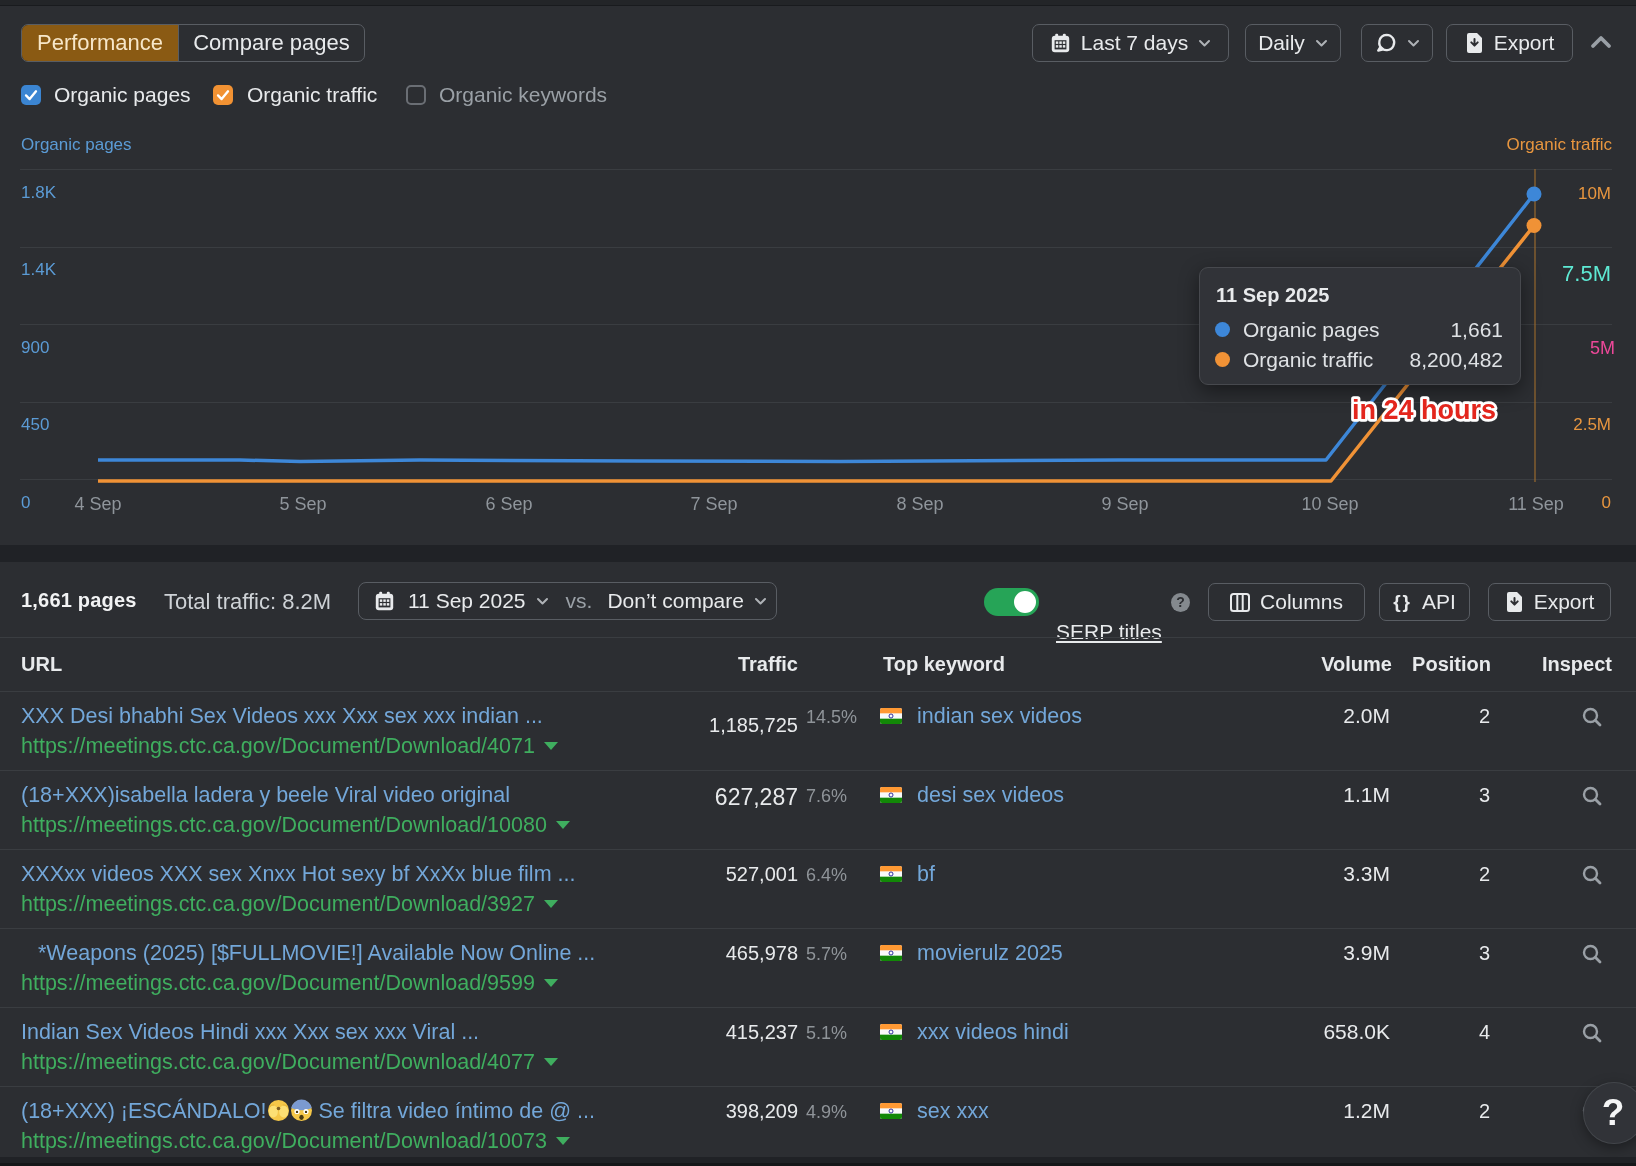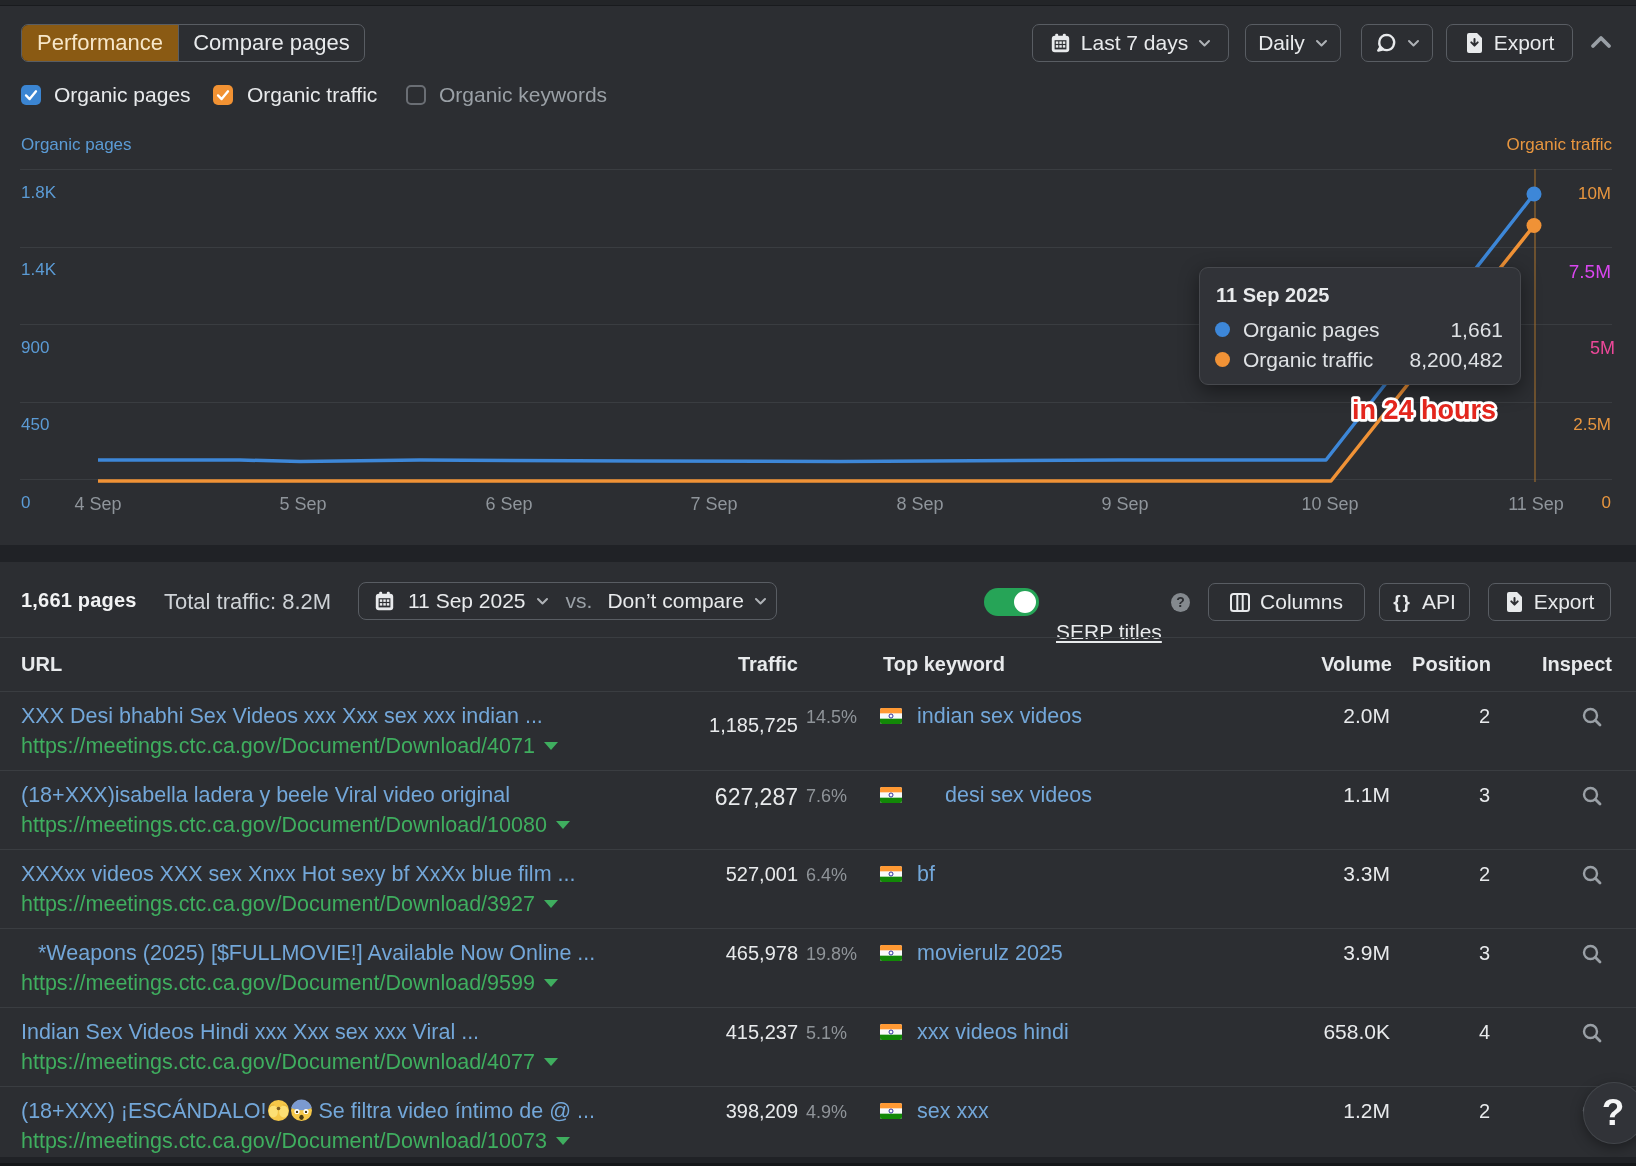--- a/index.html
+++ b/index.html
@@ -101,21 +101,21 @@
 <div class="grayline" style="left:20px; width:1592px; top:402px;"></div>
 <div class="grayline" style="left:20px; width:1592px; top:479px;"></div>
 
 <div class="abs" style="left:21px; top:183px; font-size:17px; color:#5b9bd5;">1.8K</div>
 <div class="abs" style="left:21px; top:260px; font-size:17px; color:#5b9bd5;">1.4K</div>
 <div class="abs" style="left:21px; top:338px; font-size:17px; color:#5b9bd5;">900</div>
 <div class="abs" style="left:21px; top:415px; font-size:17px; color:#5b9bd5;">450</div>
 <div class="abs" style="left:21px; top:493px; font-size:17px; color:#5b9bd5;">0</div>
 
 <div class="abs rt" style="right:25px; top:184px; font-size:17px; color:#e8963f;">10M</div>
-<div class="abs rt" style="right:25px; top:261px; font-size:19px; color:#d946ef;">7.5M</div>
+<div class="abs rt" style="right:25px; top:261px; font-size:22px; color:#5eead4;">7.5M</div>
 <div class="abs rt" style="right:21px; top:338px; font-size:18px; color:#ec4899;">5M</div>
 <div class="abs rt" style="right:25px; top:415px; font-size:17px; color:#e8963f;">2.5M</div>
 <div class="abs rt" style="right:25px; top:493px; font-size:17px; color:#e8963f;">0</div>
 
 <div class="abs" style="left:66px;  top:494px; width:64px; text-align:center; font-size:18px; color:#8f959b; white-space:nowrap;">4 Sep</div>
 <div class="abs" style="left:271px; top:494px; width:64px; text-align:center; font-size:18px; color:#8f959b; white-space:nowrap;">5 Sep</div>
 <div class="abs" style="left:477px; top:494px; width:64px; text-align:center; font-size:18px; color:#8f959b; white-space:nowrap;">6 Sep</div>
 <div class="abs" style="left:682px; top:494px; width:64px; text-align:center; font-size:18px; color:#8f959b; white-space:nowrap;">7 Sep</div>
 <div class="abs" style="left:888px; top:494px; width:64px; text-align:center; font-size:18px; color:#8f959b; white-space:nowrap;">8 Sep</div>
 <div class="abs" style="left:1093px;top:494px; width:64px; text-align:center; font-size:18px; color:#8f959b; white-space:nowrap;">9 Sep</div>
@@ -233,21 +233,21 @@
   <div class="abs" style="left:21px; top:783px; font-size:21.5px; color:#73a7d9; white-space:nowrap;">(18+XXX)isabella ladera y beele Viral video original</div>
   <div class="abs" style="left:21px; top:813px; font-size:21.5px; color:#3fae5f; white-space:nowrap;">https://meetings.ctc.ca.gov/Document/Download/10080<span style="display:inline-block; vertical-align:3px; margin-left:9px; width:0; height:0; border-left:7px solid transparent; border-right:7px solid transparent; border-top:8px solid #3fae5f;"></span></div>
   <div class="abs rt" style="left:598px; top:784px; width:200px; font-size:23px; color:#e8eaec;">627,287</div>
   <div class="abs" style="left:806px; top:786px; font-size:18px; color:#8f9499;">7.6%</div>
   <div class="abs" style="left:880px; top:787px;"><svg width="22" height="16" viewBox="0 0 22 16" style="border-radius:2px">
         <rect width="22" height="16" fill="#f8f9fa"></rect>
         <rect width="22" height="5.33" fill="#ff9933"></rect>
         <rect y="10.67" width="22" height="5.33" fill="#128807"></rect>
         <circle cx="11" cy="8" r="2" fill="none" stroke="#000088" stroke-width="0.8"></circle>
       </svg></div>
-  <div class="abs" style="left:917px; top:783px; font-size:21.5px; color:#73a7d9;margin-left:28px;">desi sex videos</div>
+  <div class="abs" style="left:917px; top:783px; font-size:21.5px; color:#73a7d9;">desi sex videos</div>
   <div class="abs rt" style="left:1190px; top:783px; width:200px; font-size:21px; color:#e8eaec;">1.1M</div>
   <div class="abs rt" style="left:1290px; top:784px; width:200px; font-size:20px; color:#e8eaec;">3</div>
   <div class="abs" style="left:1581px; top:785px;"><svg width="22" height="22" viewBox="0 0 22 22">
         <circle cx="9.5" cy="9.5" r="6.5" fill="none" stroke="#9aa0a6" stroke-width="2.4"></circle>
         <line x1="14.5" y1="14.5" x2="19" y2="19" stroke="#9aa0a6" stroke-width="2.8" stroke-linecap="round"></line>
       </svg></div>
 <div class="grayline" style="top:849px;"></div>
 
   <div class="abs" style="left:21px; top:862px; font-size:21.5px; color:#73a7d9; white-space:nowrap;">XXXxx videos XXX sex Xnxx Hot sexy bf XxXx blue film ...</div>
   <div class="abs" style="left:21px; top:892px; font-size:21.5px; color:#3fae5f; white-space:nowrap;">https://meetings.ctc.ca.gov/Document/Download/3927<span style="display:inline-block; vertical-align:3px; margin-left:9px; width:0; height:0; border-left:7px solid transparent; border-right:7px solid transparent; border-top:8px solid #3fae5f;"></span></div>
@@ -264,21 +264,21 @@
   <div class="abs rt" style="left:1290px; top:863px; width:200px; font-size:20px; color:#e8eaec;">2</div>
   <div class="abs" style="left:1581px; top:864px;"><svg width="22" height="22" viewBox="0 0 22 22">
         <circle cx="9.5" cy="9.5" r="6.5" fill="none" stroke="#9aa0a6" stroke-width="2.4"></circle>
         <line x1="14.5" y1="14.5" x2="19" y2="19" stroke="#9aa0a6" stroke-width="2.8" stroke-linecap="round"></line>
       </svg></div>
 <div class="grayline" style="top:928px;"></div>
 
   <div class="abs" style="left:38px; top:941px; font-size:21.5px; color:#73a7d9; white-space:nowrap;">*Weapons (2025) [$FULLMOVIE!] Available Now Online ...</div>
   <div class="abs" style="left:21px; top:971px; font-size:21.5px; color:#3fae5f; white-space:nowrap;">https://meetings.ctc.ca.gov/Document/Download/9599<span style="display:inline-block; vertical-align:3px; margin-left:9px; width:0; height:0; border-left:7px solid transparent; border-right:7px solid transparent; border-top:8px solid #3fae5f;"></span></div>
   <div class="abs rt" style="left:598px; top:942px; width:200px; font-size:20px; color:#e8eaec;">465,978</div>
-  <div class="abs" style="left:806px; top:944px; font-size:18px; color:#8f9499;">19.8%</div>
+  <div class="abs" style="left:806px; top:944px; font-size:18px; color:#8f9499;">5.7%</div>
   <div class="abs" style="left:880px; top:945px;"><svg width="22" height="16" viewBox="0 0 22 16" style="border-radius:2px">
         <rect width="22" height="16" fill="#f8f9fa"></rect>
         <rect width="22" height="5.33" fill="#ff9933"></rect>
         <rect y="10.67" width="22" height="5.33" fill="#128807"></rect>
         <circle cx="11" cy="8" r="2" fill="none" stroke="#000088" stroke-width="0.8"></circle>
       </svg></div>
   <div class="abs" style="left:917px; top:941px; font-size:21.5px; color:#73a7d9;">movierulz 2025</div>
   <div class="abs rt" style="left:1190px; top:941px; width:200px; font-size:21px; color:#e8eaec;">3.9M</div>
   <div class="abs rt" style="left:1290px; top:942px; width:200px; font-size:20px; color:#e8eaec;">3</div>
   <div class="abs" style="left:1581px; top:943px;"><svg width="22" height="22" viewBox="0 0 22 22">

